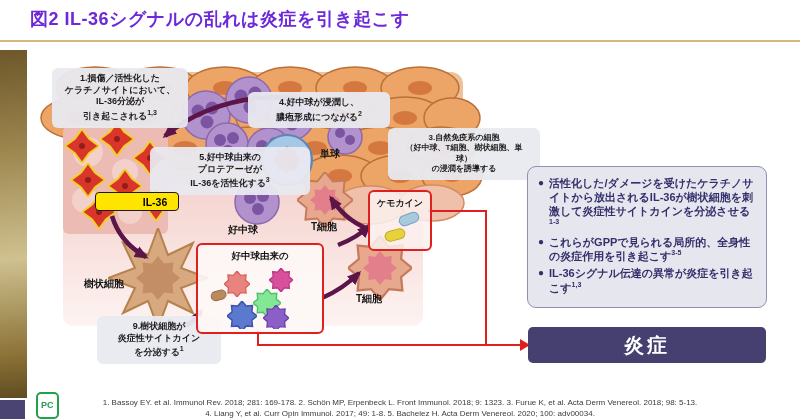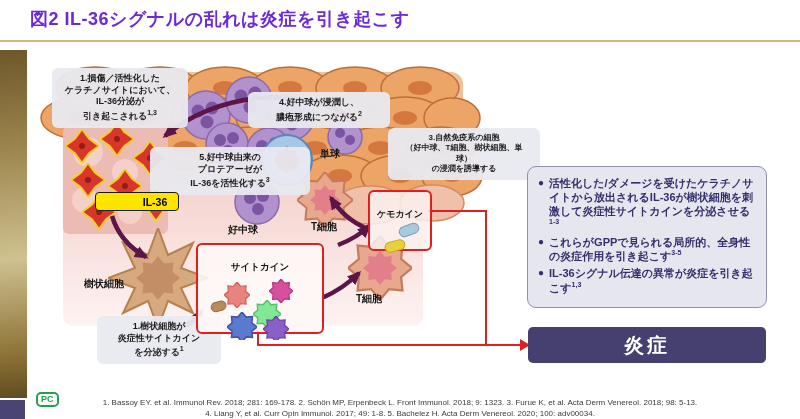--- a/index.html
+++ b/index.html
@@ -15,32 +15,32 @@
            text-align:center;font-size:9px;line-height:1.3;color:#1c1c1c;font-weight:bold;}
   .callout .cl{display:block;}
   sup{font-size:7px;}
   .cell-label{position:absolute;font-size:10px;font-weight:bold;color:#141414;}
   .il36-pill{position:absolute;left:95px;top:192px;width:46px;height:17px;background:#ffe400;
              border:1.6px solid #1a1a1a;border-radius:4px;font-size:10.5px;font-weight:bold;color:#000;
              display:flex;align-items:center;justify-content:center;padding-left:36px;}
   .redbox{position:absolute;border:2.5px solid #e01f1f;border-radius:6px;text-align:center;}
   .cytokine-box{left:196px;top:243px;width:124px;height:87px;background:rgba(253,247,246,.92);}
   .chemokine-box{left:368px;top:190px;width:60px;height:57px;background:rgba(252,241,238,.85);}
-  .redbox .bx-label{display:block;font-size:9.5px;font-weight:bold;color:#141414;margin-top:16px;}
+  .redbox .bx-label{display:block;font-size:9.5px;font-weight:bold;color:#141414;margin-top:5px;}
   .chemokine-box .bx-label{font-size:9px;}
   .panel{position:absolute;left:527px;top:166px;width:240px;height:142px;background:#e6e6ee;
          border:1.5px solid #8f8fae;border-radius:9px;box-sizing:border-box;padding:9px 10px 6px 10px;}
   .panel ul{margin:0;padding:0;list-style:none;}
   .panel li{display:flex;gap:5px;font-size:11px;line-height:1.28;font-weight:bold;color:#332f6b;margin-bottom:3px;}
   .panel li::before{content:"●";font-size:10px;line-height:1.4;color:#332f6b;}
   .inflam{position:absolute;left:528px;top:327px;width:238px;height:36px;background:#454070;border-radius:5px;
           color:#fff;font-size:20px;font-weight:bold;display:flex;align-items:center;justify-content:center;letter-spacing:3px;}
   .refs{position:absolute;left:40px;top:397px;width:720px;text-align:center;font-size:8px;line-height:11px;color:#3a3a3a;}
   .pc-logo{position:absolute;left:36px;top:392px;border:2px solid #23a04a;border-radius:5px;color:#23a04a;
-           font-size:9px;font-weight:bold;padding:0 3px;line-height:11px;background:#fff;}
+           font-size:9px;font-weight:bold;padding:6px 3px;line-height:11px;background:#fff;}
 </style>
 </head>
 <body>
 
 <div class="stage">
 
   <div class="title">図2 IL-36シグナルの乱れは炎症を引き起こす</div>
   <div class="gold-line"></div>
   <div class="gold-bar"></div>
   <div class="navy-corner"></div>
@@ -231,34 +231,34 @@
     <span class="cl"><span>IL-36を活性化する</span><sup>3</sup></span>
   </div>
 
   <div class="callout" style="left:388px;top:128px;width:128px;font-size:8px;">
     <span class="cl">3.自然免疫系の細胞</span>
     <span class="cl">（好中球、T細胞、樹状細胞、単球）</span>
     <span class="cl">の浸潤を誘導する</span>
   </div>
 
   <div class="callout" style="left:97px;top:316px;width:100px;">
-    <span class="cl">1.樹状細胞が</span>
+    <span class="cl">9.樹状細胞が</span>
     <span class="cl">炎症性サイトカイン</span>
     <span class="cl"><span>を分泌する</span><sup>1</sup></span>
   </div>
 
   <div class="il36-pill">IL-36</div>
   <span class="cell-label" style="left:320px;top:147px;">単球</span>
   <span class="cell-label" style="left:228px;top:223px;text-align:center;">好中球</span>
   <span class="cell-label" style="left:311px;top:220px;">T細胞</span>
   <span class="cell-label" style="left:356px;top:292px;">T細胞</span>
   <span class="cell-label" style="left:84px;top:277px;">樹状細胞</span>
 
   <div class="redbox cytokine-box">
-    <span class="bx-label">サイトカイン</span>
+    <span class="bx-label">好中球由来の</span>
     <svg width="118" height="66" viewBox="0 0 118 66">
       <rect x="10" y="28" width="15" height="9" rx="4.5" fill="#b98a5e" stroke="#96683c" transform="rotate(-15 17 32)"></rect>
       <use href="#star16" x="23" y="8" width="26" height="26" fill="#e8837e" stroke="#d4625c" stroke-width="5"></use>
       <use href="#star16" x="68" y="5" width="24" height="24" fill="#d84f9c" stroke="#b83380" stroke-width="5"></use>
       <use href="#star16" x="52" y="26" width="28" height="28" fill="#82e896" stroke="#55c06e" stroke-width="5"></use>
       <use href="#star16" x="26" y="38" width="30" height="30" fill="#5b79cf" stroke="#3c55aa" stroke-width="5"></use>
       <use href="#star16" x="62" y="42" width="26" height="26" fill="#8a5fc8" stroke="#6a41a8" stroke-width="5"></use>
     </svg>
   </div>
 

